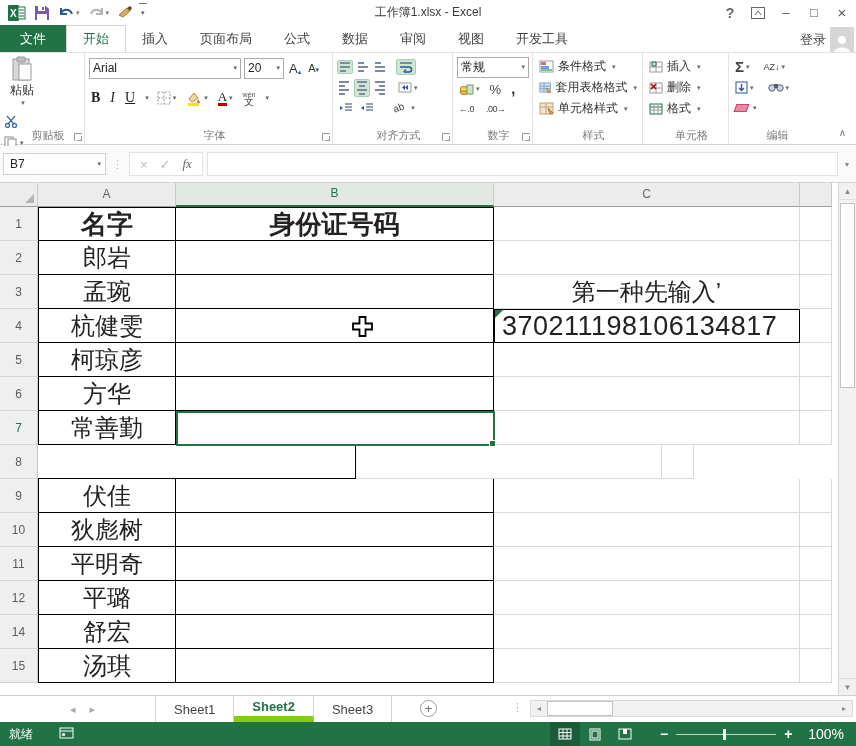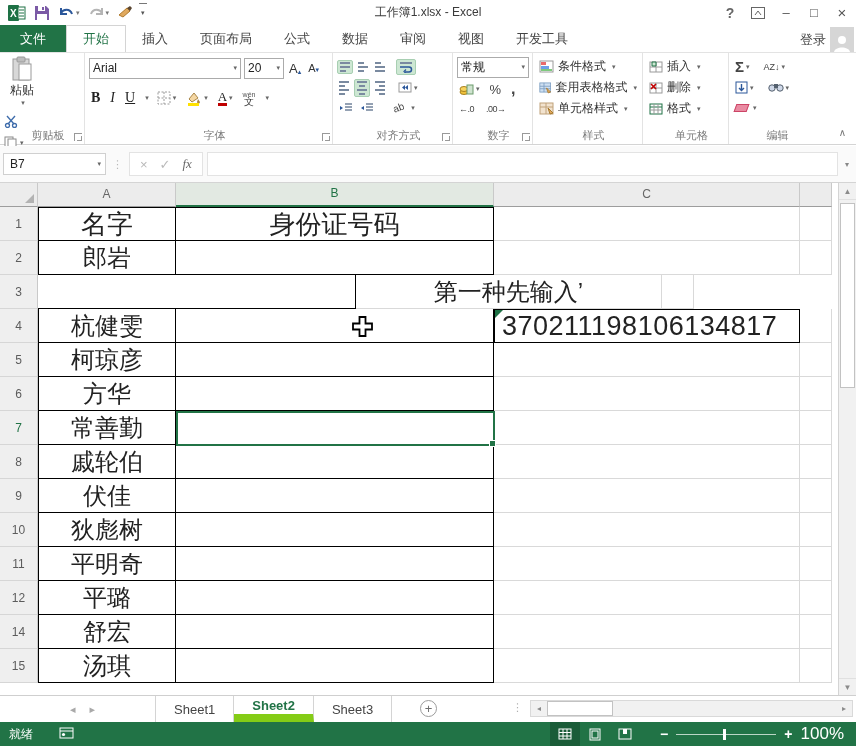--- a/index.html
+++ b/index.html
@@ -73,60 +73,60 @@
   .gh.colD { width:32px; }
   .grow { display:flex; height:34px; }
   .rh { width:38px; flex:none; background:#efefef; border-right:1px solid #c9c9c9; border-bottom:1px solid #d6d6d6; font-size:12px; color:#5c5c5c; text-align:center; line-height:34px; }
   .rh.act { color:#217346; }
   .cell { flex:none; height:34px; line-height:33px; overflow:hidden; font-size:24px; white-space:nowrap; }
   .ca { width:138px; border-left:1px solid #000; border-right:1px solid #000; border-bottom:1px solid #000; text-align:center; }
   .cb { width:318px; border-right:1px solid #000; border-bottom:1px solid #000; text-align:center; }
   .cc { width:306px; border-right:1px solid #d9d9d9; border-bottom:1px solid #d9d9d9; position:relative; }
   .cd { width:32px; border-right:1px solid #d9d9d9; border-bottom:1px solid #d9d9d9; }
   .grow.first .ca, .grow.first .cb { border-top:1px solid #000; }
-  .hdrcell { font-weight:normal; font-size:26px; }
+  .hdrcell { font-weight:bold; font-size:26px; }
   .cnote { text-align:center; font-size:24px; }
   .cnum { font-size:27px; border:1px solid #000; padding-left:7px; text-align:left; letter-spacing:0.5px; }
   .tri { position:absolute; left:0; top:0; width:0; height:0; border-top:8px solid #1e7145; border-right:8px solid transparent; }
   #active-outline { position:absolute; left:176px; top:228px; width:319px; height:35px; border:2px solid #217346; background:transparent; }
   #fill-handle { position:absolute; left:489px; top:257px; width:7px; height:7px; background:#217346; border:1px solid #fff; }
 
   
   #cellcursor { position:absolute; left:351px; top:315px; width:23px; height:23px; }
 
   
   #vscroll { position:absolute; right:0; top:183px; width:18px; height:512px; background:#f1f1f1; border-left:1px solid #d4d4d4; }
   .varrow { height:17px; display:flex; align-items:center; justify-content:center; font-size:8px; color:#8a8a8a; border-bottom:1px solid #e0e0e0; }
   .varrow.bottom { position:absolute; bottom:0; left:0; right:0; border-top:1px solid #e0e0e0; border-bottom:none; }
   #vthumb { position:absolute; left:1px; top:20px; width:15px; height:185px; background:#fff; border:1px solid #c2c2c2; }
 
   
   #sheetbar { position:absolute; left:0; top:695px; width:856px; height:27px; background:#fff; border-top:1px solid #cfcfcf; display:flex; align-items:stretch; }
   .nav-arrows { display:flex; align-items:center; gap:14px; padding:0 12px 0 70px; color:#a9a9a9; font-size:11px; }
   .stab { display:flex; align-items:center; padding:0 18px; font-size:13px; color:#444; border-right:1px solid #d4d4d4; }
   .stab:first-of-type { border-left:1px solid #d4d4d4; }
-  .stab.active { color:#217346; font-weight:bold; border-bottom:8px solid #84cc16; background:#fff; }
+  .stab.active { color:#217346; font-weight:bold; border-bottom:6px solid #84cc16; background:#fff; }
   #addsheet { width:17px; height:17px; border:1px solid #9c9c9c; border-radius:50%; color:#6d6d6d; font-size:13px; line-height:15px; text-align:center; margin:4px 0 0 28px; }
   #hscroll { position:absolute; left:530px; top:700px; width:323px; height:17px; background:#f1f1f1; border:1px solid #d9d9d9; display:flex; align-items:stretch; }
   .harrow { width:16px; display:flex; align-items:center; justify-content:center; font-size:8px; color:#8a8a8a; background:#f1f1f1; }
   #hthumb { width:66px; background:#fff; border:1px solid #c2c2c2; }
   #hdots { position:absolute; left:512px; top:701px; color:#b0b0b0; font-size:11px; }
 
   
   #statusbar { position:absolute; left:0; top:722px; width:856px; height:24px; background:#217346; color:#fff; display:flex; align-items:center; font-size:12px; }
   #ready { padding-left:9px; }
   #macro-icon { margin-left:26px; }
   .views { position:absolute; left:550px; top:0; height:24px; display:flex; }
   .vbtn { width:30px; height:24px; display:flex; align-items:center; justify-content:center; }
   .vbtn.on { background:#1a5c38; }
   #zoomer { position:absolute; left:660px; top:0; height:24px; display:flex; align-items:center; gap:8px; }
   #ztrack { width:100px; height:1px; background:#bcd6c6; position:relative; }
   #zthumb { position:absolute; left:47px; top:-5px; width:3px; height:11px; background:#fff; }
   .zsign { font-size:14px; font-weight:bold; }
-  #zoomlabel { position:absolute; right:12px; top:0; height:24px; display:flex; align-items:center; font-size:17px; }
+  #zoomlabel { position:absolute; right:12px; top:0; height:24px; display:flex; align-items:center; font-size:14px; }
 </style>
 </head>
 <body>
 
 <div id="titlebar">
   <div class="qat">
     <span class="qat-btn">
       <svg width="18" height="18" viewBox="0 0 18 18">
           <rect x="0" y="1" width="11" height="16" rx="1" fill="#1e7145"></rect>
           <rect x="10" y="3" width="7" height="12" fill="#fff" stroke="#1e7145"></rect>
@@ -553,20 +553,21 @@
       </div>
       <div class="grow">
         <div class="rh">2</div>
         <div class="cell ca">郎岩</div>
         <div class="cell cb"></div>
         <div class="cell cc"></div>
         <div class="cell cd"></div>
       </div>
       <div class="grow">
         <div class="rh">3</div>
+        <div class="cell ca">孟琬</div>
         <div class="cell cb"></div>
         <div class="cell cc cnote">第一种先输入’</div>
         <div class="cell cd"></div>
       </div>
       <div class="grow">
         <div class="rh">4</div>
         <div class="cell ca">杭健雯</div>
         <div class="cell cb"></div>
         <div class="cell cc cnum">370211198106134817<span class="tri"></span></div>
         <div class="cell cd"></div>
@@ -587,21 +588,20 @@
       </div>
       <div class="grow">
         <div class="rh act">7</div>
         <div class="cell ca">常善勤</div>
         <div class="cell cb"></div>
         <div class="cell cc"></div>
         <div class="cell cd"></div>
       </div>
       <div class="grow">
         <div class="rh">8</div>
-        <div class="cell ca">戚轮伯</div>
         <div class="cell cb"></div>
         <div class="cell cc"></div>
         <div class="cell cd"></div>
       </div>
       <div class="grow">
         <div class="rh">9</div>
         <div class="cell ca">伏佳</div>
         <div class="cell cb"></div>
         <div class="cell cc"></div>
         <div class="cell cd"></div>

